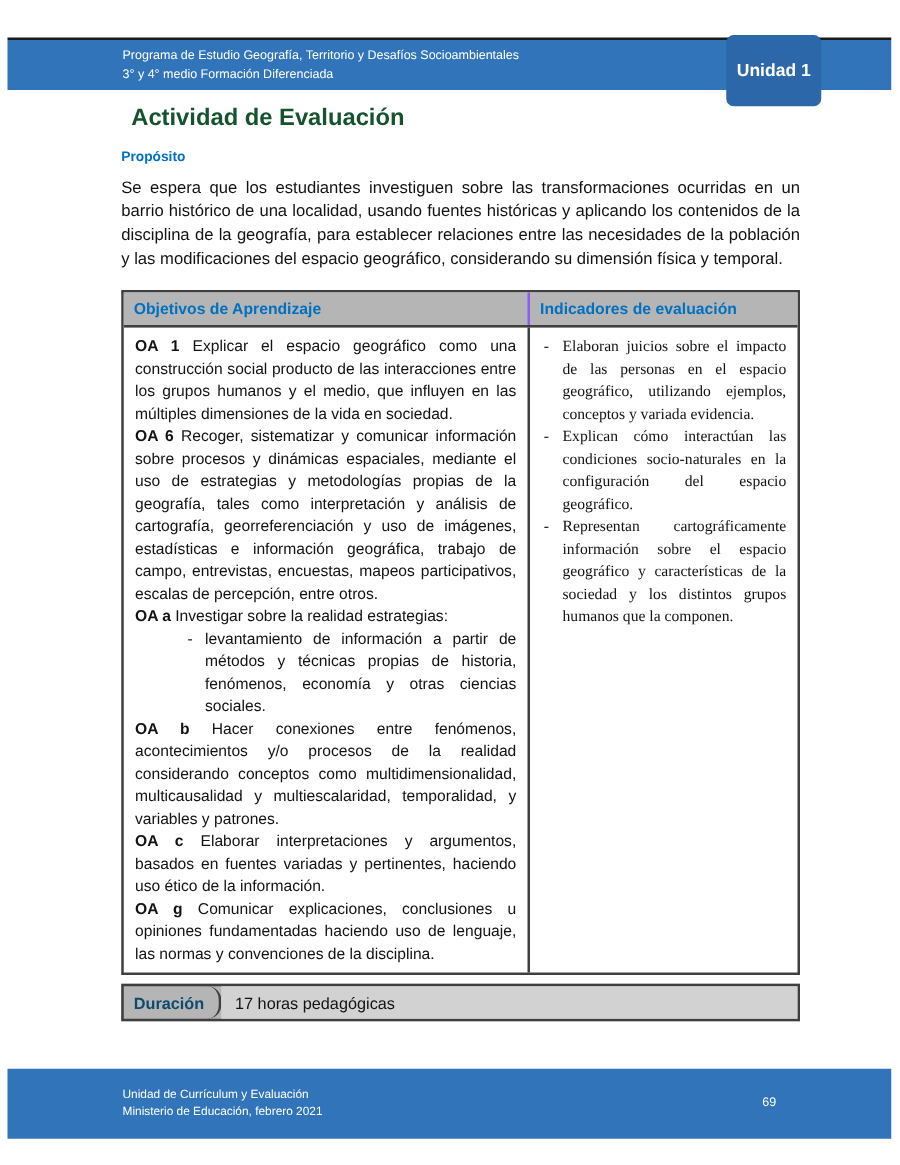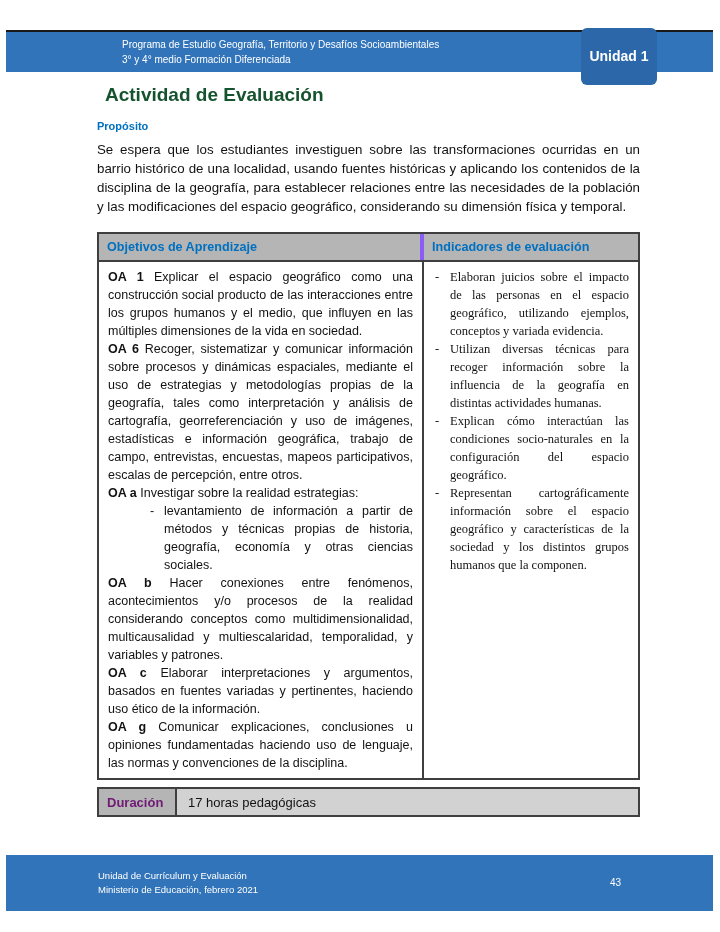--- a/index.html
+++ b/index.html
@@ -9,53 +9,53 @@
     font-family: "Liberation Sans", sans-serif;
     color: #121212;
     position: relative;
     overflow: hidden;
   }
   .top-rule { position: absolute; left: 6px; top: 30px; width: 707px; height: 2px; background: #1a1a1a; }
   .header-bar {
     position: absolute; left: 6px; top: 32px; width: 707px; height: 40px;
     background: #3274b9; color: #ffffff;
     display: flex; flex-direction: column; justify-content: center; row-gap: 2px;
-    padding-left: 116px; box-sizing: border-box;
+    padding-left: 92px; box-sizing: border-box;
     font-size: 10px; line-height: 13px;
   }
   .unit-badge {
     position: absolute; top: -4px; right: 56px; width: 76px; height: 57px;
     background: #2c67a9; border-radius: 6px;
     display: flex; align-items: center; justify-content: center;
     font-size: 14px; font-weight: bold; color: #ffffff;
   }
   .content { position: absolute; left: 97px; top: 84px; width: 543px; }
   .page-title { padding-left: 8px; color: #14532d; font-weight: bold; font-size: 19px; line-height: 22px; }
   .section-heading { margin-top: 14px; color: #0070c0; font-weight: bold; font-size: 11px; }
   .intro { margin-top: 8px; font-size: 13.3px; line-height: 19px; text-align: justify; }
   .grid { margin-top: 16px; border: 2px solid #3f3f3f; }
   .grid-header { display: flex; background: #b5b5b5; border-bottom: 2px solid #3f3f3f; }
   .hcell { color: #0070c0; font-weight: bold; font-size: 12.6px; padding: 6px 8px; box-sizing: border-box; }
-  .hcell.left { width: 60.3%; border-right: 4px solid #8b5cf6; }
+  .hcell.left { width: 60.3%; border-right: 2px solid #8b5cf6; }
   .hcell.right { width: 39.7%; }
   .grid-body { display: flex; align-items: stretch; }
   .bcell { padding: 6px 9px; box-sizing: border-box; font-size: 12.5px; line-height: 18px; }
   .bcell.left { width: 60.3%; border-right: 2px solid #3f3f3f; text-align: justify; }
   .bcell.right { width: 39.7%; }
   .oa-item { margin: 0; }
   .oa-code { font-weight: bold; }
   .oa-sub { margin-left: 42px; padding-left: 14px; position: relative; text-align: justify; }
   .oa-sub::before { content: "-"; position: absolute; left: 0; }
   .indicator { position: relative; padding-left: 17px; text-align: justify; font-family: Liberation Serif, serif; }
   .indicator::before { content: "-"; position: absolute; left: 2px; }
   .duracion { margin-top: 7px; display: flex; border: 2px solid #3f3f3f; background: #b5b5b5; height: 30px; box-sizing: border-box; }
   .dur-label {
     width: 78px; border-right: 2px solid #3f3f3f; box-sizing: border-box;
     display: flex; align-items: center; padding-left: 8px;
-    color: #701a75; font-weight: bold; font-size: 13px;
+    color: #0c4a6e; font-weight: bold; font-size: 13px; border-radius: 11px;
   }
   .dur-value { flex: 1; display: flex; align-items: center; padding-left: 11px; font-size: 13px; background: #d2d2d2; }
   .footer-bar {
     position: absolute; left: 6px; top: 855px; width: 707px; height: 56px;
     background: #3274b9; color: #ffffff;
     display: flex; flex-direction: column; justify-content: center; row-gap: 2px;
     padding-left: 92px; box-sizing: border-box;
     font-size: 9.5px; line-height: 12px;
   }
   .page-number { position: absolute; right: 92px; top: 50%; transform: translateY(-50%); font-size: 10px; }
@@ -90,48 +90,47 @@
           <span class="oa-code">OA 1</span>
           <span>Explicar el espacio geográfico como una construcción social producto de las interacciones entre los grupos humanos y el medio, que influyen en las múltiples dimensiones de la vida en sociedad.</span>
         </div>
         <div class="oa-item">
           <span class="oa-code">OA 6</span>
           <span>Recoger, sistematizar y comunicar información sobre procesos y dinámicas espaciales, mediante el uso de estrategias y metodologías propias de la geografía, tales como interpretación y análisis de cartografía, georreferenciación y uso de imágenes, estadísticas e información geográfica, trabajo de campo, entrevistas, encuestas, mapeos participativos, escalas de percepción, entre otros.</span>
         </div>
         <div class="oa-item">
           <span class="oa-code">OA a</span>
           <span>Investigar sobre la realidad estrategias:</span>
-          <div class="oa-sub">levantamiento de información a partir de métodos y técnicas propias de historia, geografía, economía y otras ciencias sociales.</div>
+          <div class="oa-sub">levantamiento de información a partir de métodos y técnicas propias de historia, fenómenos, economía y otras ciencias sociales.</div>
         </div>
         <div class="oa-item">
           <span class="oa-code">OA b</span>
           <span>Hacer conexiones entre fenómenos, acontecimientos y/o procesos de la realidad considerando conceptos como multidimensionalidad, multicausalidad y multiescalaridad, temporalidad, y variables y patrones.</span>
         </div>
         <div class="oa-item">
           <span class="oa-code">OA c</span>
           <span>Elaborar interpretaciones y argumentos, basados en fuentes variadas y pertinentes, haciendo uso ético de la información.</span>
         </div>
         <div class="oa-item">
           <span class="oa-code">OA g</span>
           <span>Comunicar explicaciones, conclusiones u opiniones fundamentadas haciendo uso de lenguaje, las normas y convenciones de la disciplina.</span>
         </div>
       </div>
       <div class="bcell right">
         <div class="indicator">Elaboran juicios sobre el impacto de las personas en el espacio geográfico, utilizando ejemplos, conceptos y variada evidencia.</div>
-        <div class="indicator">Utilizan diversas técnicas para recoger información sobre la influencia de la geografía en distintas actividades humanas.</div>
         <div class="indicator">Explican cómo interactúan las condiciones socio-naturales en la configuración del espacio geográfico.</div>
         <div class="indicator">Representan cartográficamente información sobre el espacio geográfico y características de la sociedad y los distintos grupos humanos que la componen.</div>
       </div>
     </div>
   </div>
 
   <div class="duracion">
     <div class="dur-label">Duración</div>
     <div class="dur-value">17 horas pedagógicas</div>
   </div>
 
 </div>
 
 <div class="footer-bar">
   <div>Unidad de Currículum y Evaluación</div>
   <div>Ministerio de Educación, febrero 2021</div>
-  <div class="page-number">43</div>
+  <div class="page-number">69</div>
 </div>
 
 </body></html>

